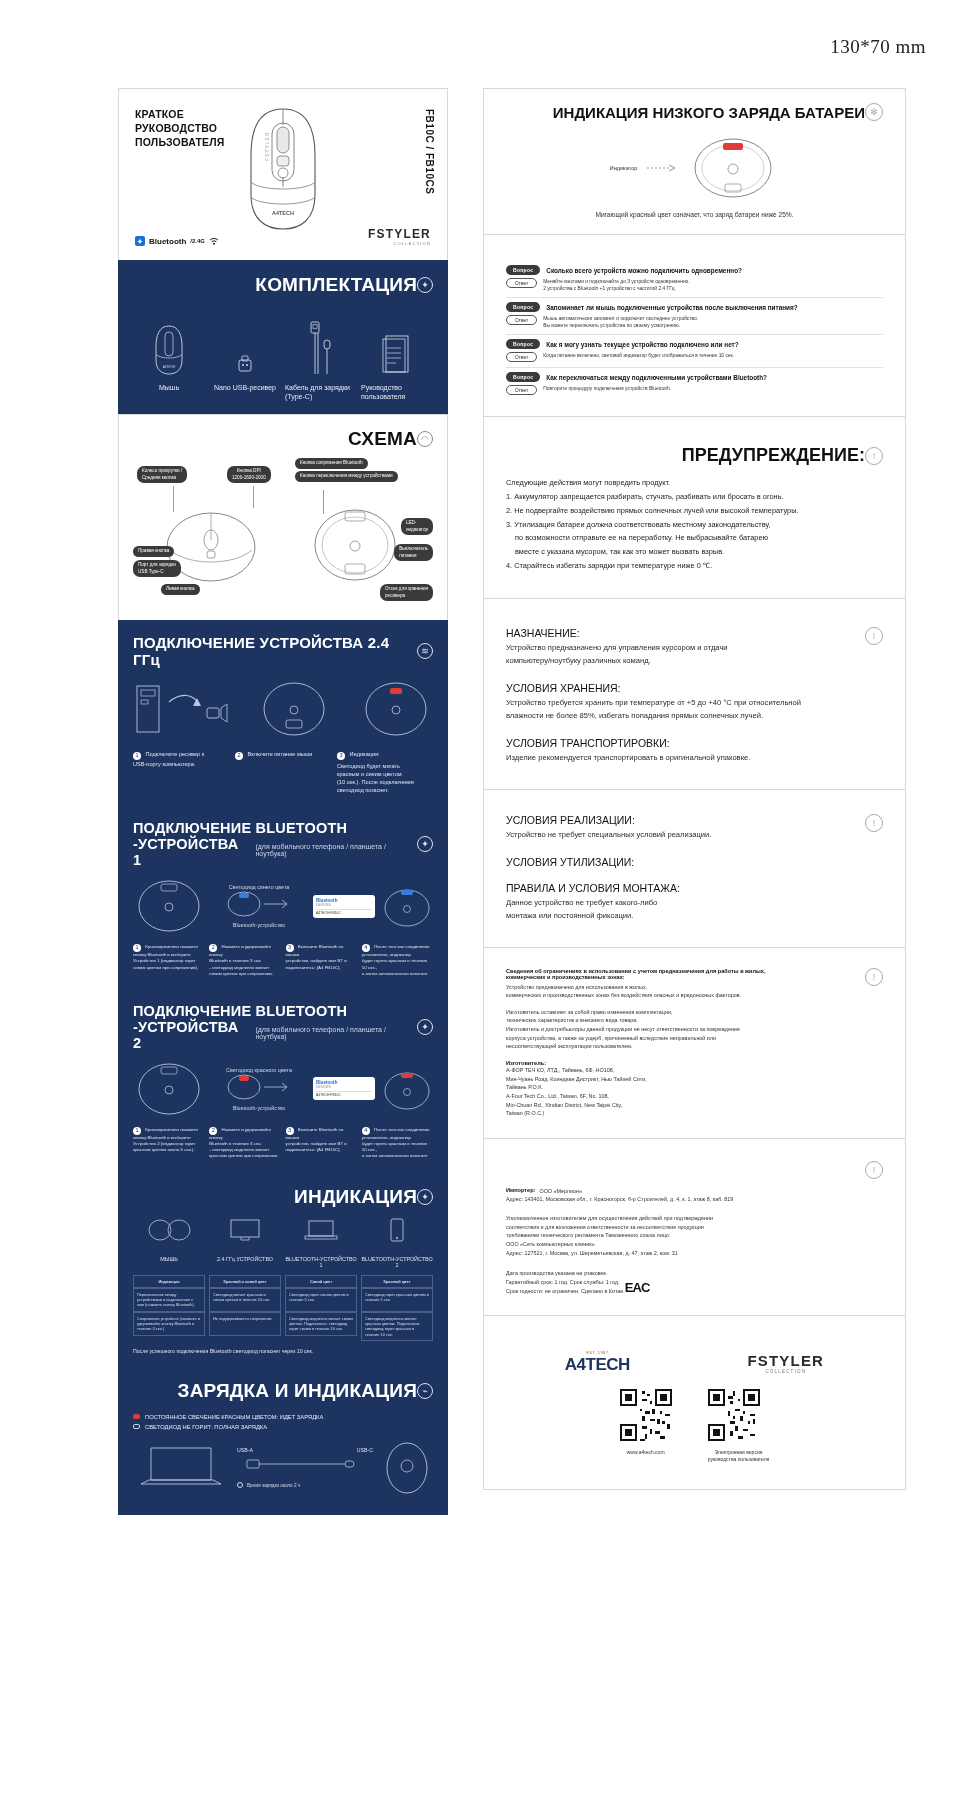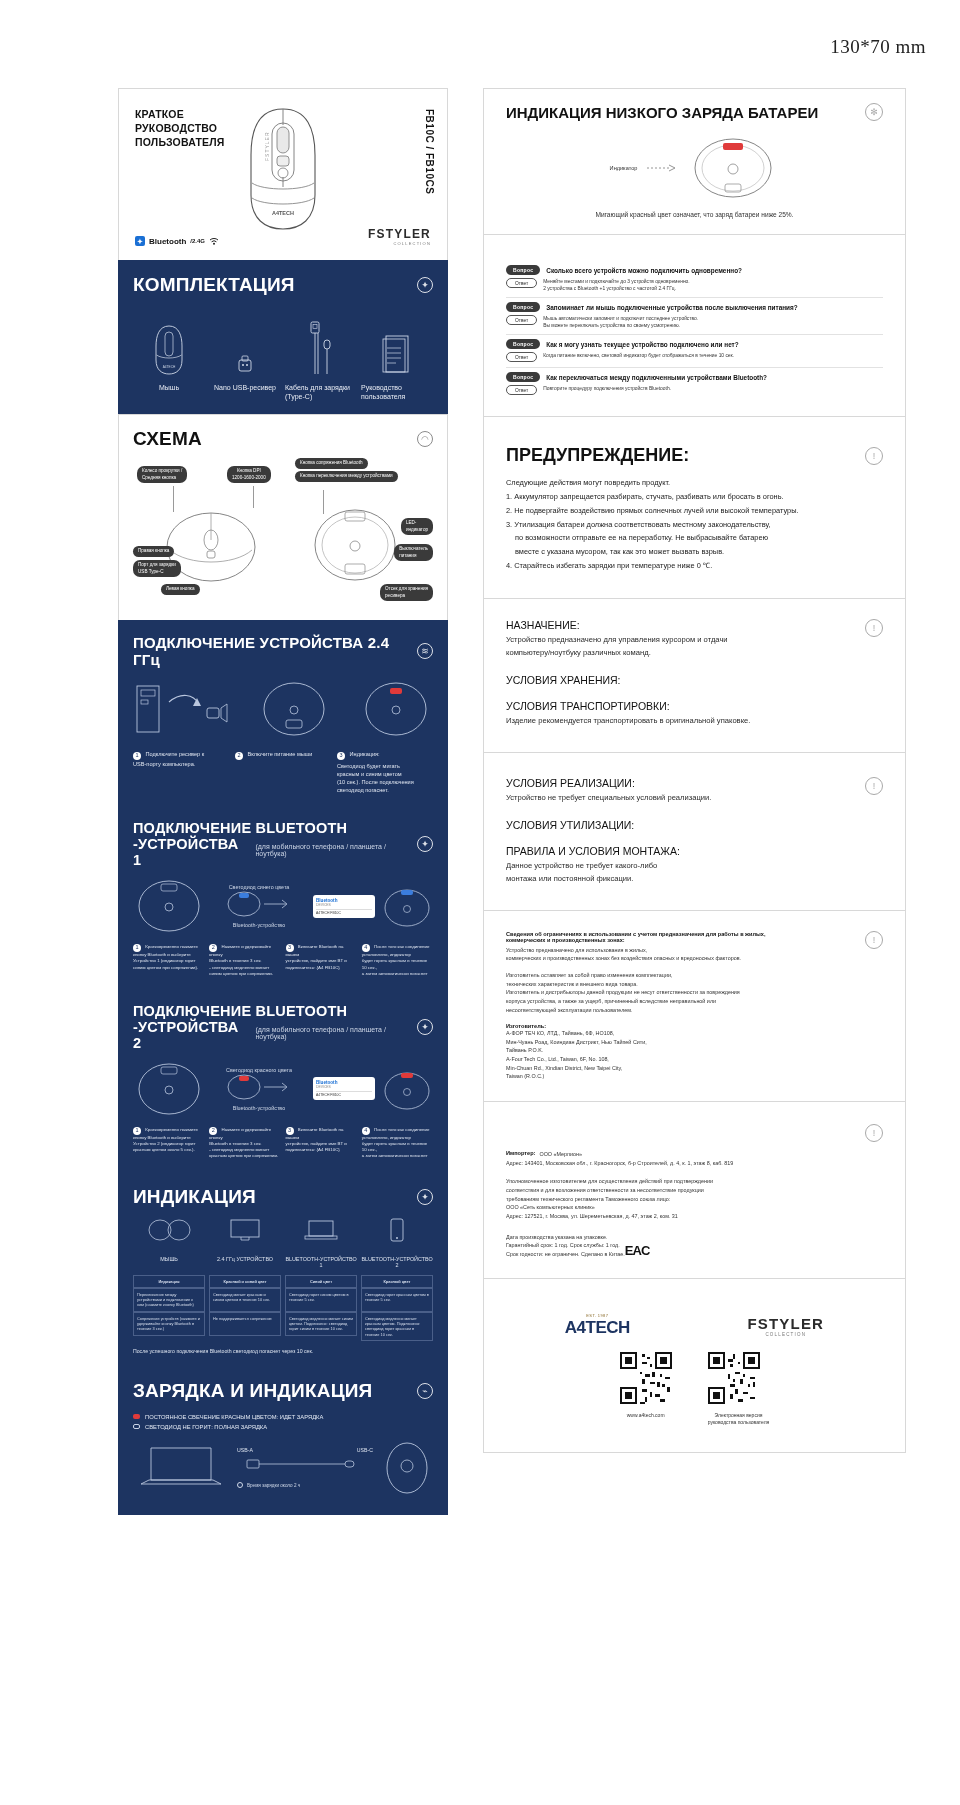--- a/index.html
+++ b/index.html
@@ -35,21 +35,21 @@
   .h-dark { font-size:19px; font-weight:bold; color:#111; letter-spacing:.2px; }
 
   .pad { padding:13px 14px 12px 14px; }
 
   .badge-circle {
     width:16px;height:16px;border-radius:50%;
     border:1px solid currentColor; display:inline-flex;
     align-items:center;justify-content:center;
     font-size:9px; opacity:.85; flex:none;
   }
-  .row-head { display:flex; align-items:center; justify-content:space-between; }
+  .row-head { display:flex; align-items:center; justify-content:flex-end; }
 
   
   .cover { height:172px; position:relative; }
   .cover .title {
     position:absolute; left:16px; top:18px;
     font-size:10.5px; font-weight:bold; line-height:1.35; color:#111;
     letter-spacing:.2px;
   }
   .cover .model {
     position:absolute; right:12px; top:20px;
@@ -712,27 +712,29 @@
         <div>Следующие действия могут повредить продукт.</div>
         <div>1. Аккумулятор запрещается разбирать, стучать, разбивать или бросать в огонь.</div>
         <div>2. Не подвергайте воздействию прямых солнечных лучей или высокой температуры.</div>
         <div>3. Утилизация батареи должна соответствовать местному законодательству,</div>
         <div class="ind">по возможности отправьте ее на переработку. Не выбрасывайте батарею</div>
         <div class="ind">вместе с указана мусором, так как это может вызвать взрыв.</div>
         <div>4. Старайтесь избегать зарядки при температуре ниже 0 ℃.</div>
       </div>
     </div>
 
-    <div class="panel r-pad" style="padding-top:20px;padding-bottom:24px">
+    <div class="panel r-pad" style="padding-top:28px;padding-bottom:24px">
       <div style="display:flex;justify-content:space-between;align-items:flex-start">
         <div style="flex:1">
           <div class="r-sub" style="margin-top:0">НАЗНАЧЕНИЕ:</div>
           <div class="r-body" style="white-space:pre-line">Устройство предназначено для управления курсором и отдачи
 компьютеру/ноутбуку различных команд.</div>
           <div class="r-sub">УСЛОВИЯ ХРАНЕНИЯ:</div>
+          <div class="r-body" style="white-space:pre-line">Устройство требуется хранить при температуре от +5 до +40 °С при относительной
+влажности не более 85%, избегать попадания прямых солнечных лучей.</div>
           <div class="r-sub">УСЛОВИЯ ТРАНСПОРТИРОВКИ:</div>
           <div class="r-body" style="white-space:pre-line">Изделие рекомендуется транспортировать в оригинальной упаковке.</div>
         </div>
         <span class="badge-circle" style="color:#999;width:18px;height:18px">!</span>
       </div>
     </div>
 
     <div class="panel r-pad" style="padding-top:24px;padding-bottom:24px">
       <div style="display:flex;justify-content:space-between;align-items:flex-start">
         <div style="flex:1">

